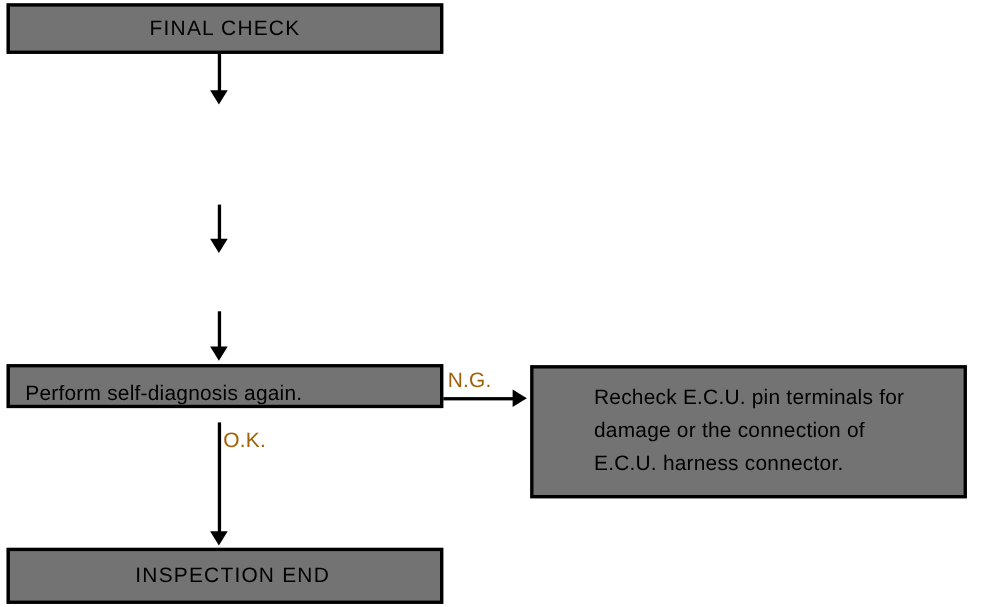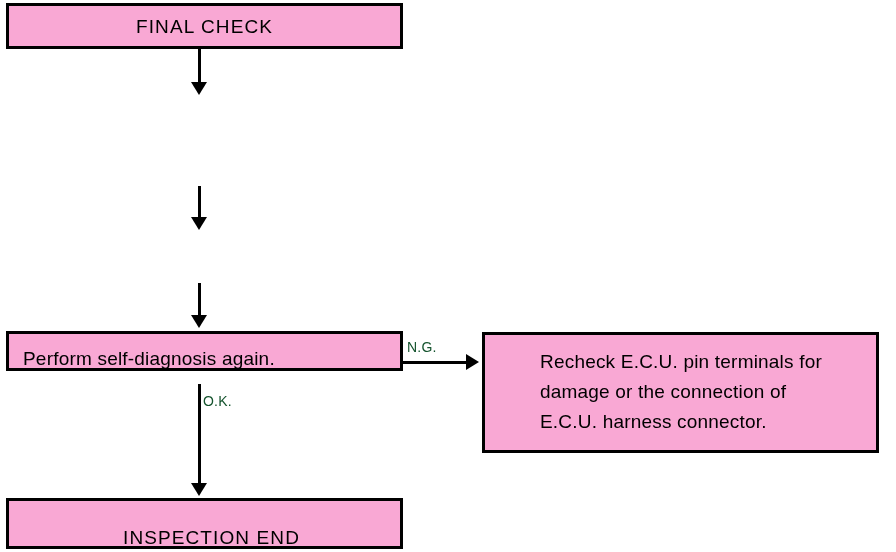--- a/index.html
+++ b/index.html
@@ -19,21 +19,21 @@
     position: absolute;
     left: 0;
     top: 0;
     width: 896px;
     height: 552px;
   }
   .node {
     position: absolute;
     box-sizing: border-box;
     border: 3px solid #000000;
-    background: #f9a8d4;
+    background: #737373;
     color: #000000;
     font-size: 19px;
     line-height: 30px;
     letter-spacing: 0.2px;
   }
   .node .txt {
     position: absolute;
     display: block;
     white-space: pre-line;
   }
@@ -57,21 +57,21 @@
   #node-test-drive    { left: 6px;   top: 230px; width: 397px; height: 53px; }
   #node-test-drive .txt    { left: 14px; right: 10px; top: 10px; }
 
   #node-self-diag     { left: 6px;   top: 331px; width: 397px; height: 40px; }
   #node-self-diag .txt     { left: 14px; right: 10px; top: 10px; }
 
   #node-recheck-ecu   { left: 482px; top: 332px; width: 397px; height: 121px; }
   #node-recheck-ecu .txt   { left: 14px; right: 10px; top: 12px; margin-left: 41px; }
 
   #node-inspection-end{ left: 6px;   top: 498px; width: 397px; height: 51px; }
-  #node-inspection-end .txt{ top: 22px; padding-left: 14px; }
+  #node-inspection-end .txt{ top: 8px; padding-left: 14px; }
 
   
   .vline {
     position: absolute;
     width: 3px;
     background: #000000;
   }
   .hline {
     position: absolute;
     height: 3px;
@@ -105,23 +105,23 @@
 
   #conn4-line  { left: 198px; top: 384px; height: 100px; }
   #conn4-arrow { left: 191px; top: 483px; }
 
   #conn-ng-line  { left: 403px; top: 361px; width: 66px; }
   #conn-ng-arrow { left: 466px; top: 354px; }
 
   
   .edge-label {
     position: absolute;
-    font-size: 14px;
+    font-size: 19px;
     line-height: 20px;
-    color: #14532d;
+    color: #a16207;
     white-space: nowrap;
     letter-spacing: 0.2px;
   }
   #label-ok { left: 203px; top: 391px; }
   #label-ng { left: 407px; top: 337px; }
 </style>
 </head>
 <body>
 
 <div id="canvas">

